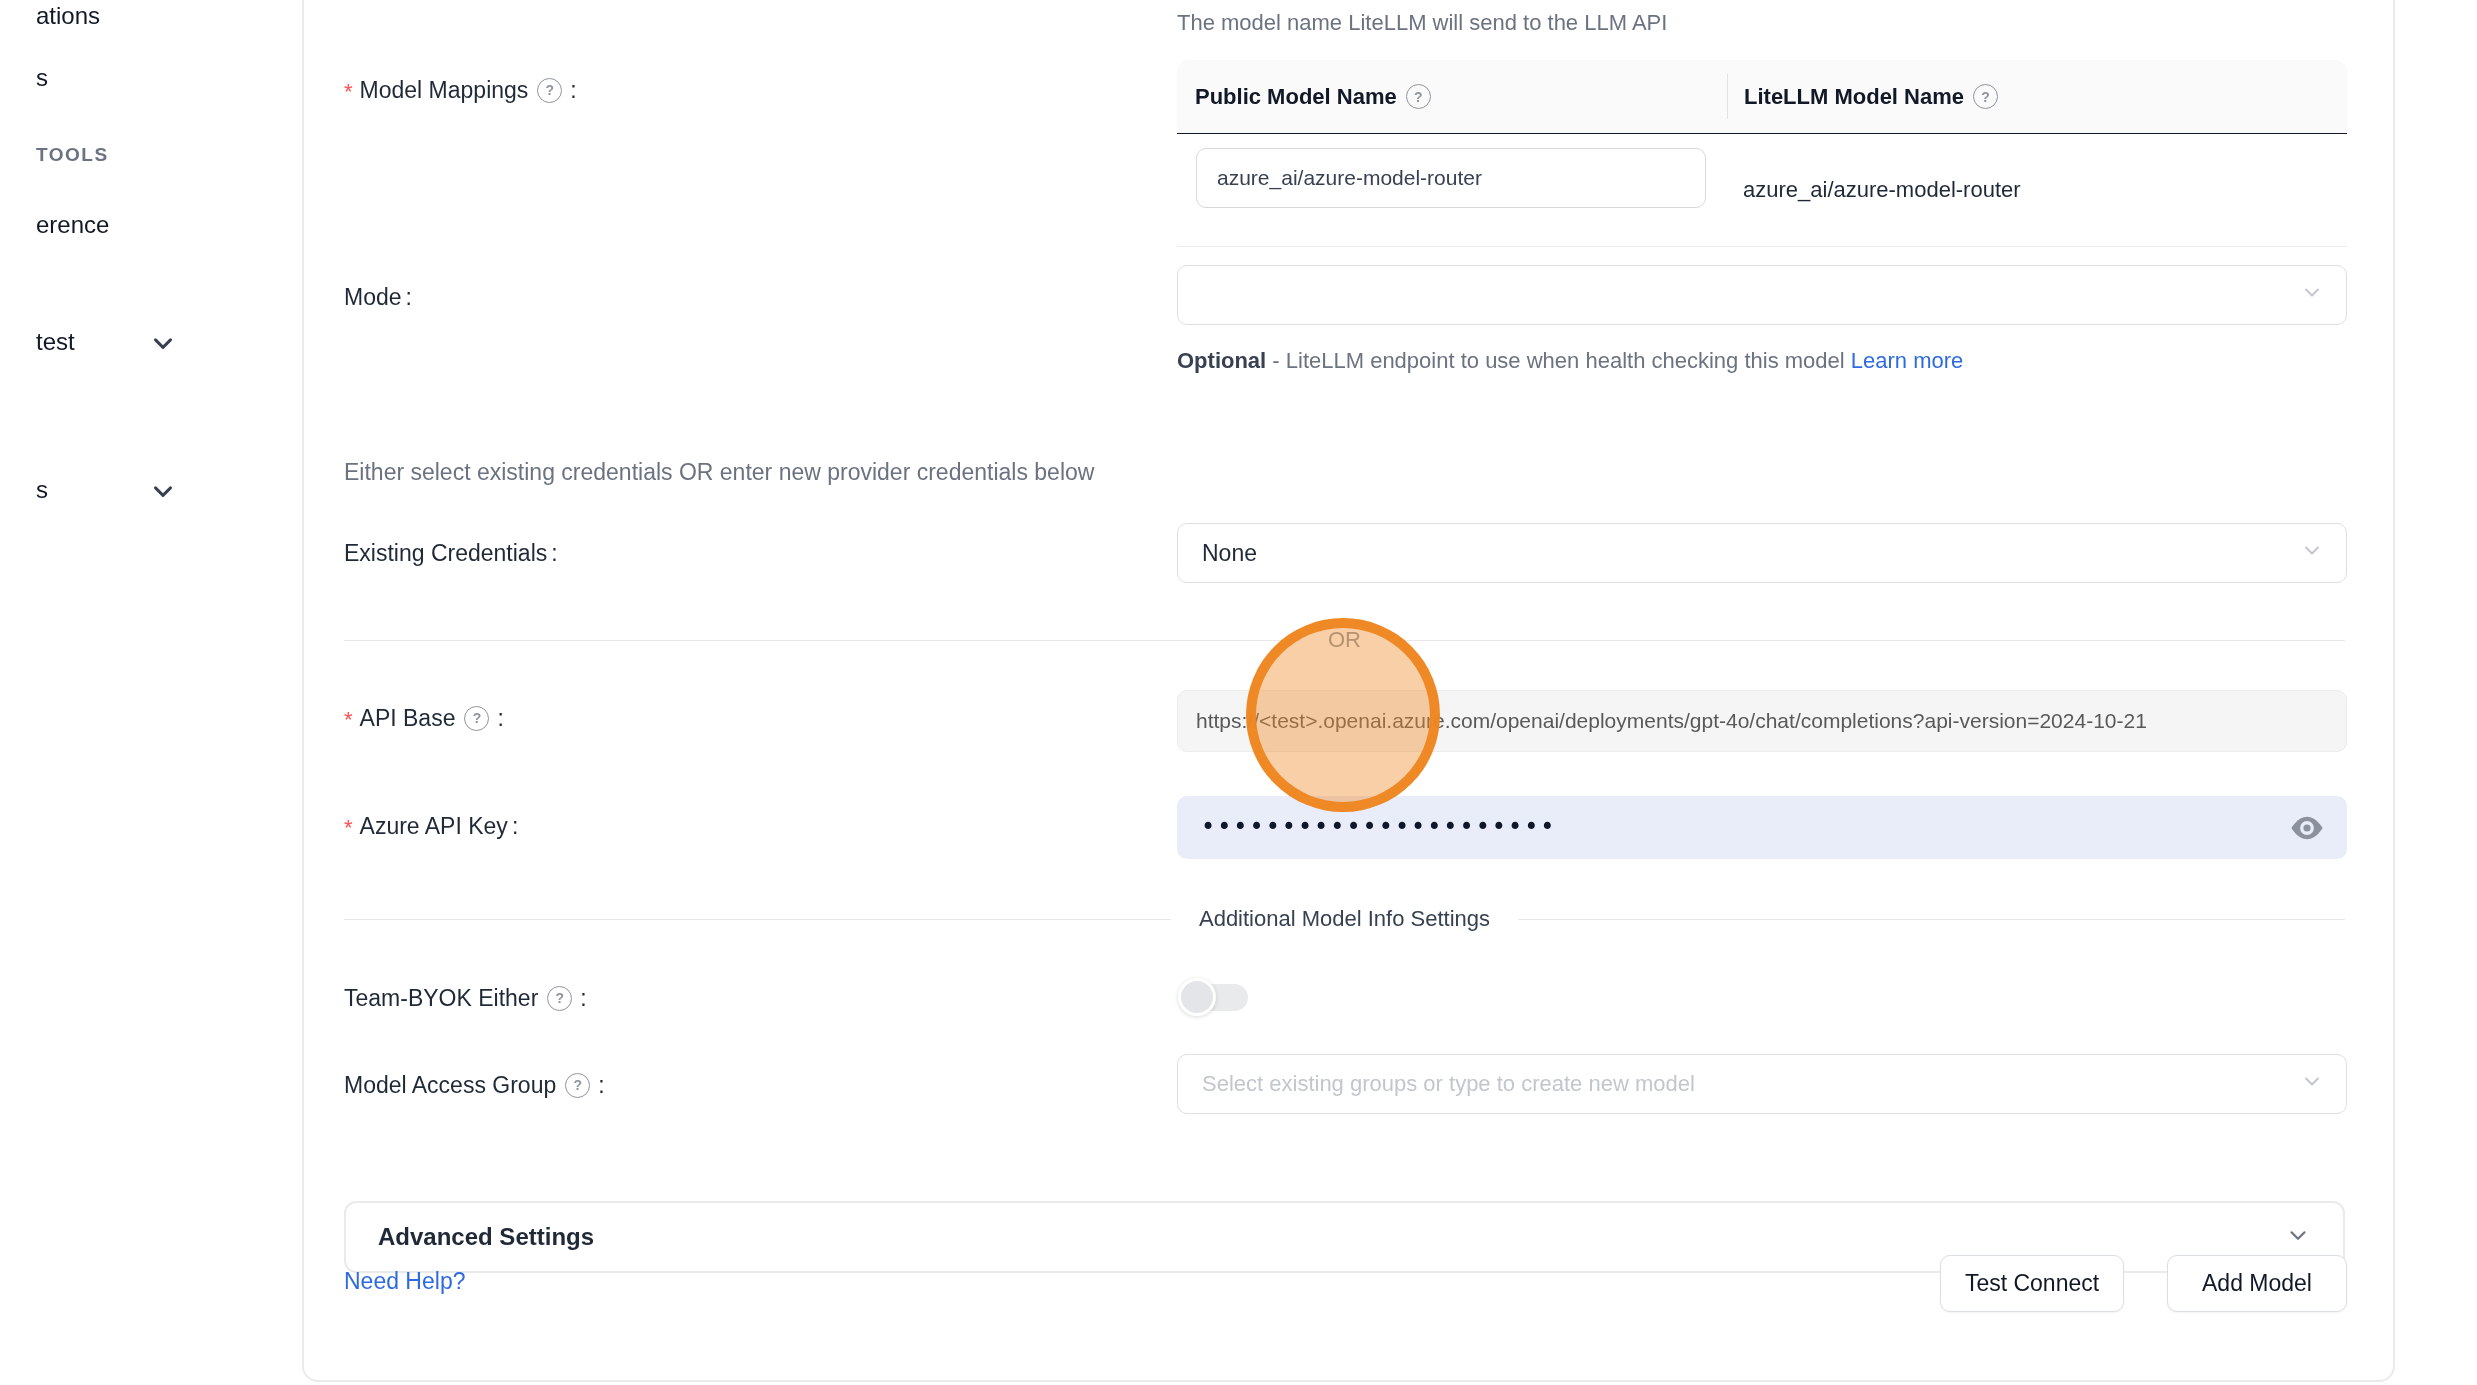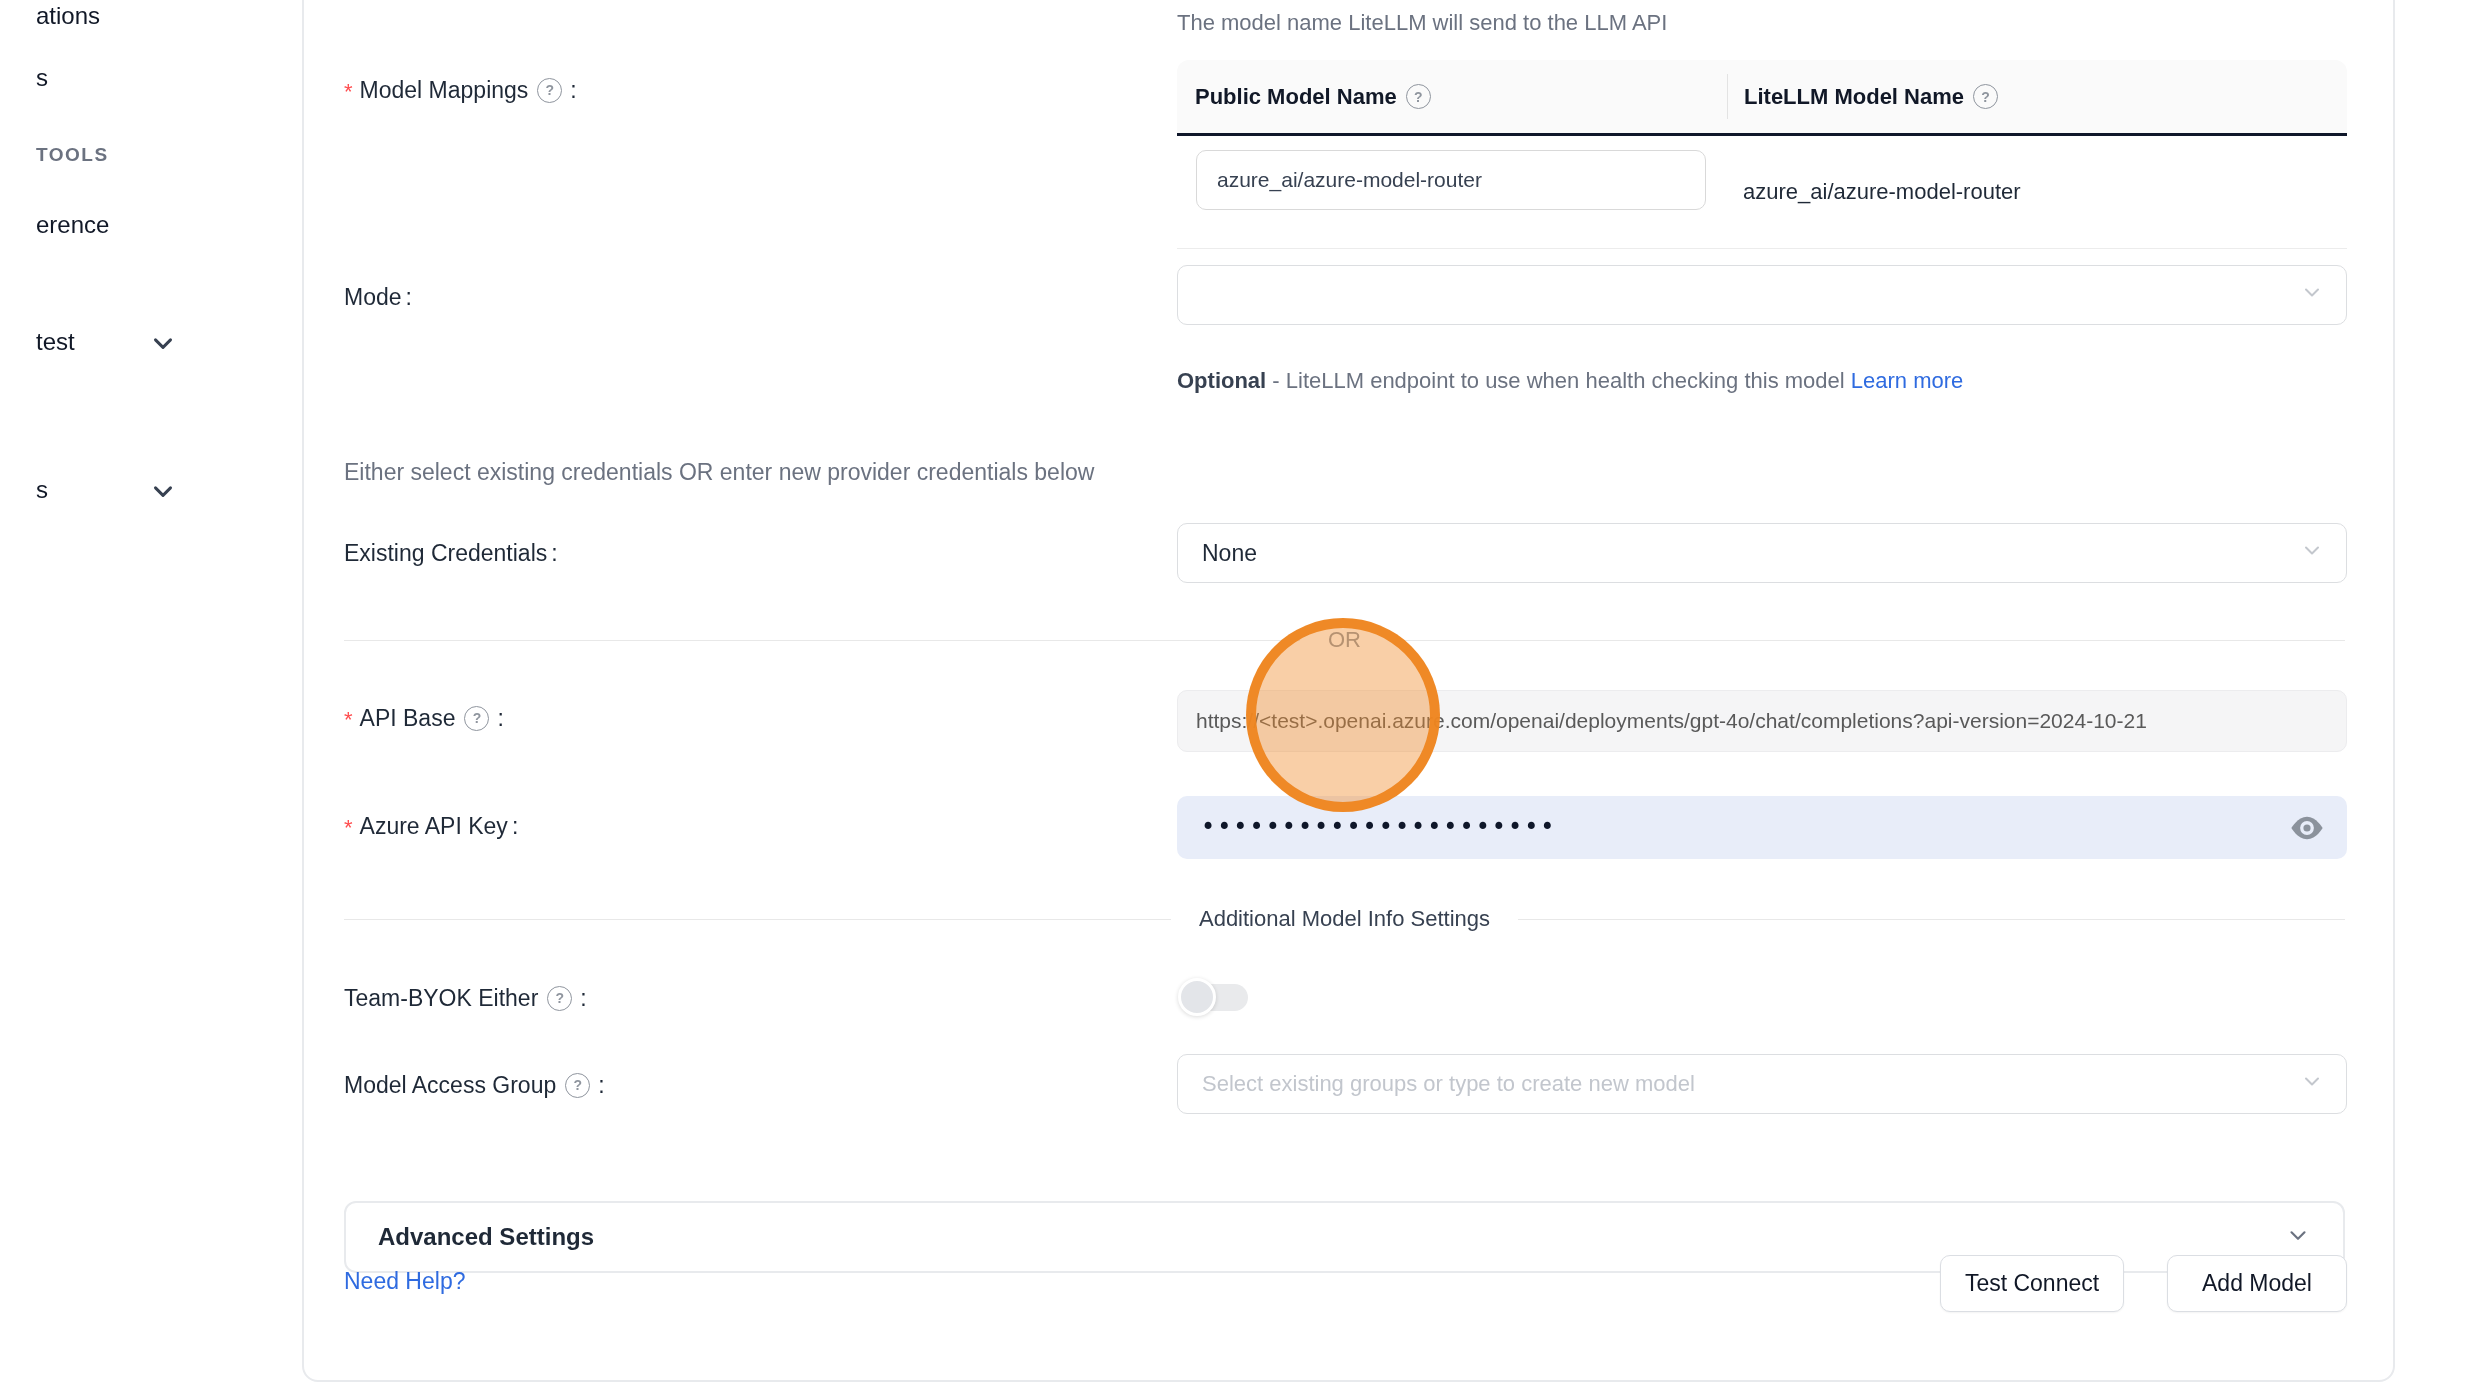--- a/index.html
+++ b/index.html
@@ -45,21 +45,21 @@
     position:absolute;left:1177px;width:1170px;height:63px;background:#e8edf9;
     border-radius:10px;box-sizing:border-box;display:flex;align-items:center;
     padding:0 24px;
   }
   .key-dots{font-size:24px;letter-spacing:2px;color:#0f172a;line-height:63px;
     font-family:"DejaVu Sans",sans-serif;}
   .eye{position:absolute;right:22px;top:50%;transform:translateY(-50%);width:36px;height:30px;}
   
   .map-table{position:absolute;left:1177px;top:60px;width:1170px;}
   .map-head{display:flex;background:#fafafa;height:73px;align-items:center;
-    border-radius:12px 12px 0 0;border-bottom:3px solid #0f172a;position:relative;}
+    border-radius:12px 12px 0 0;border-bottom:1px solid #0f172a;position:relative;}
   .map-head .col1{width:550px;padding-left:18px;box-sizing:border-box;display:flex;align-items:center;}
   .map-head .col2{flex:1;padding-left:17px;display:flex;align-items:center;}
   .hsep{position:absolute;left:550px;top:14px;height:45px;width:1px;background:#e3e3e3;}
   .hcell{font-size:22px;font-weight:700;color:#111827;}
   .map-body{display:flex;height:112px;border-bottom:1px solid #ececec;align-items:center;position:relative;}
   .pub-input{
     position:absolute;left:19px;top:14px;width:510px;height:60px;border:1.5px solid #d9d9d9;
     border-radius:10px;box-sizing:border-box;font-size:21px;color:#374151;
     padding:0 20px;line-height:57px;background:#fff;white-space:nowrap;overflow:hidden;
   }
@@ -83,21 +83,21 @@
   .adv .chev{margin-left:auto;}
   
   .need-help{position:absolute;left:344px;top:1268px;font-size:23px;color:#2f6be0;}
   .btn{position:absolute;top:1255px;height:57px;background:#fff;border:1.5px solid #dbdee3;
     border-radius:10px;display:flex;align-items:center;justify-content:center;
     font-size:23px;color:#111827;font-weight:500;box-shadow:0 1px 2px rgba(0,0,0,.05);
     box-sizing:border-box;}
   .btn-test{left:1940px;width:184px;}
   .btn-add{left:2167px;width:180px;}
   
-  .opt-help{position:absolute;left:1177px;top:360px;width:820px;font-size:22px;
+  .opt-help{position:absolute;left:1177px;top:340px;width:820px;font-size:22px;
     color:#6b7280;line-height:41px;}
   .opt-bold{font-weight:700;color:#374151;}
   .lnk{color:#2f6be0;}
   
   .click-circle{
     position:absolute;left:1246px;top:618px;width:194px;height:194px;border-radius:50%;
     background:rgba(241,141,45,.42);border:10px solid rgba(238,133,31,.95);
     box-sizing:border-box;z-index:30;
   }
 </style>

